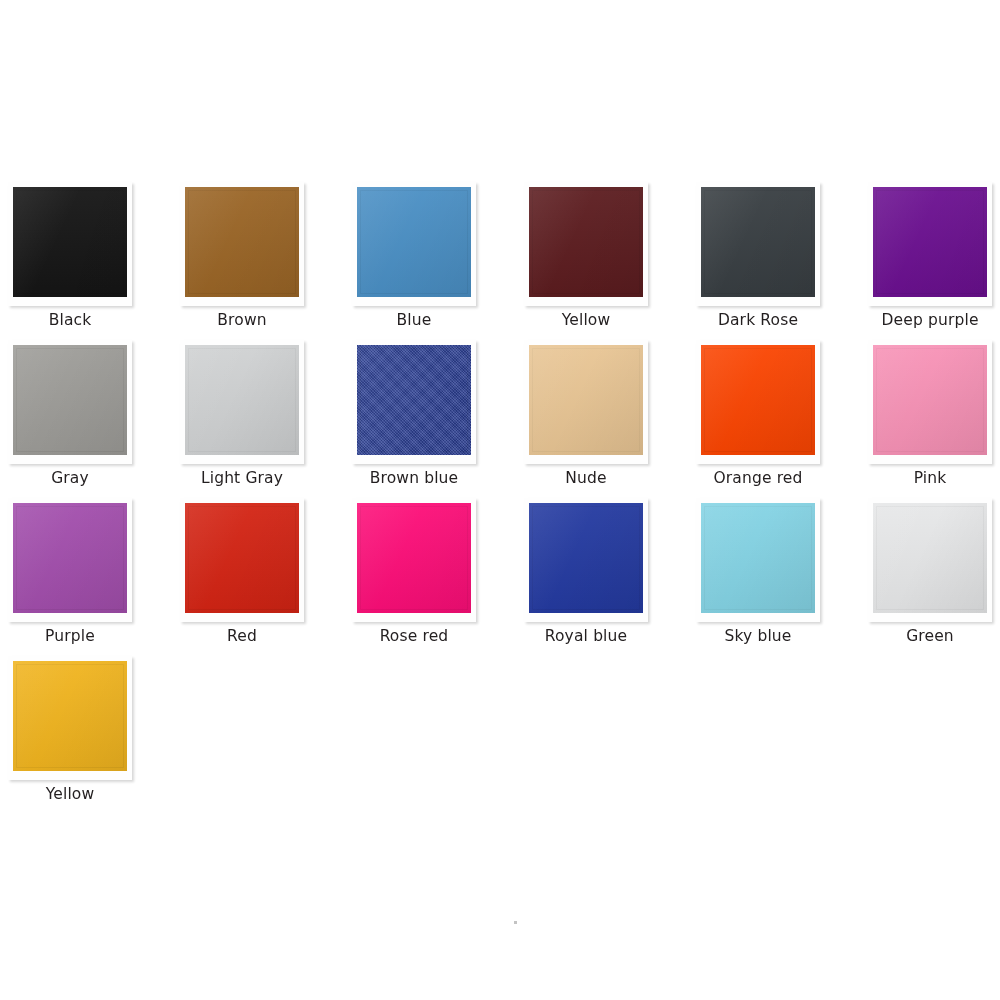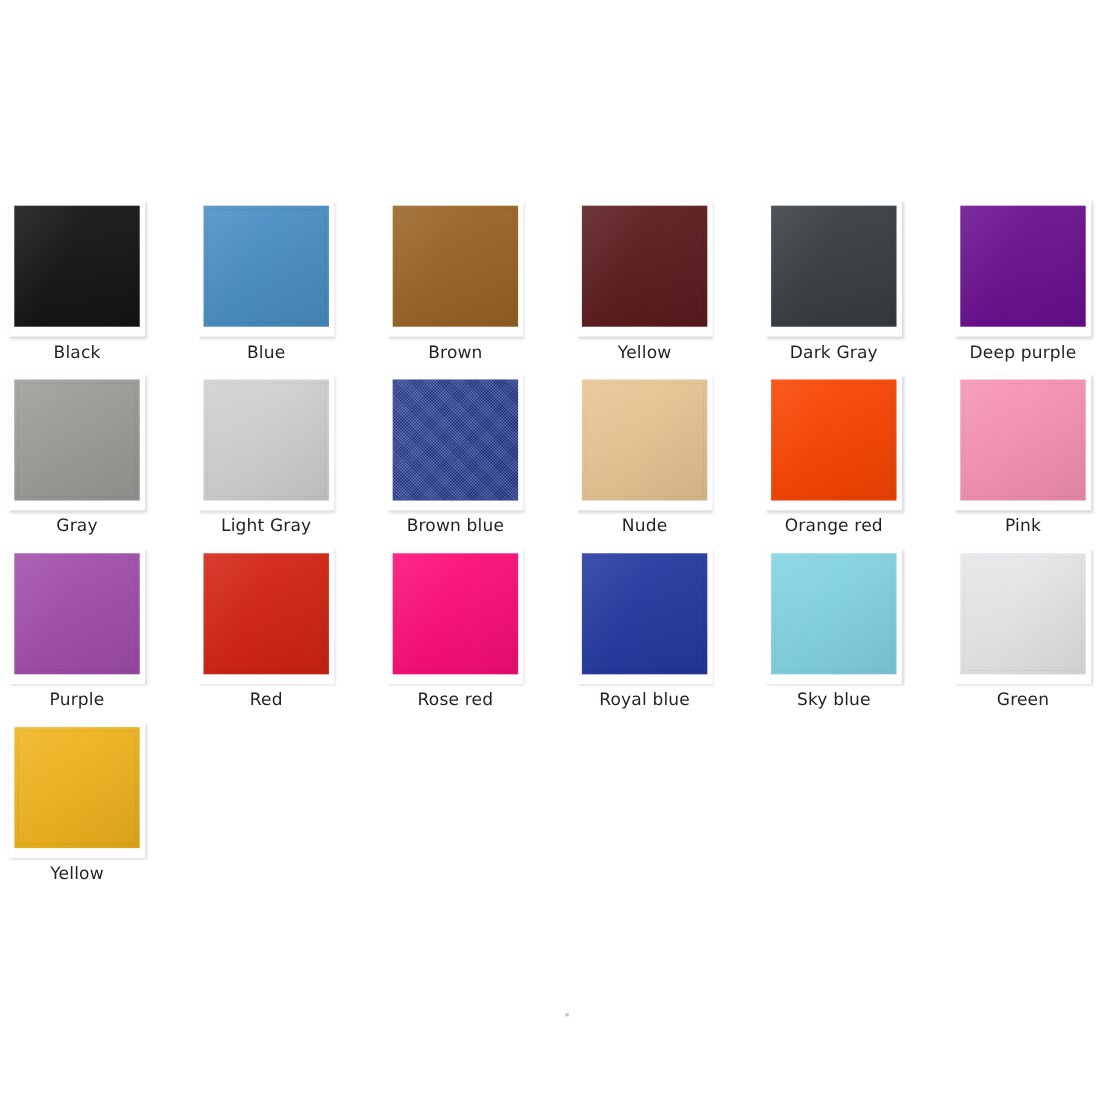--- a/index.html
+++ b/index.html
@@ -130,41 +130,41 @@
 
   <div id="swatch-grid">
       <div class="swatch-cell">
         <div class="swatch-card">
           <div class="swatch-chip" style="background-color: rgb(21, 21, 21);"></div>
         </div>
         <div class="swatch-label">Black</div>
       </div>
       <div class="swatch-cell">
         <div class="swatch-card">
+          <div class="swatch-chip" style="background-color: rgb(154, 101, 38);"></div>
+        </div>
+        <div class="swatch-label">Brown</div>
+      </div>
+      <div class="swatch-cell">
+        <div class="swatch-card">
           <div class="swatch-chip" style="background-color: rgb(74, 143, 196);"></div>
         </div>
         <div class="swatch-label">Blue</div>
       </div>
       <div class="swatch-cell">
         <div class="swatch-card">
-          <div class="swatch-chip" style="background-color: rgb(154, 101, 38);"></div>
-        </div>
-        <div class="swatch-label">Brown</div>
-      </div>
-      <div class="swatch-cell">
-        <div class="swatch-card">
           <div class="swatch-chip" style="background-color: rgb(92, 28, 31);"></div>
         </div>
         <div class="swatch-label">Yellow</div>
       </div>
       <div class="swatch-cell">
         <div class="swatch-card">
           <div class="swatch-chip" style="background-color: rgb(56, 62, 66);"></div>
         </div>
-        <div class="swatch-label">Dark Gray</div>
+        <div class="swatch-label">Dark Rose</div>
       </div>
       <div class="swatch-cell">
         <div class="swatch-card">
           <div class="swatch-chip" style="background-color: rgb(107, 16, 144);"></div>
         </div>
         <div class="swatch-label">Deep purple</div>
       </div>
       <div class="swatch-cell">
         <div class="swatch-card">
           <div class="swatch-chip" style="background-color: rgb(157, 156, 152);"></div>

